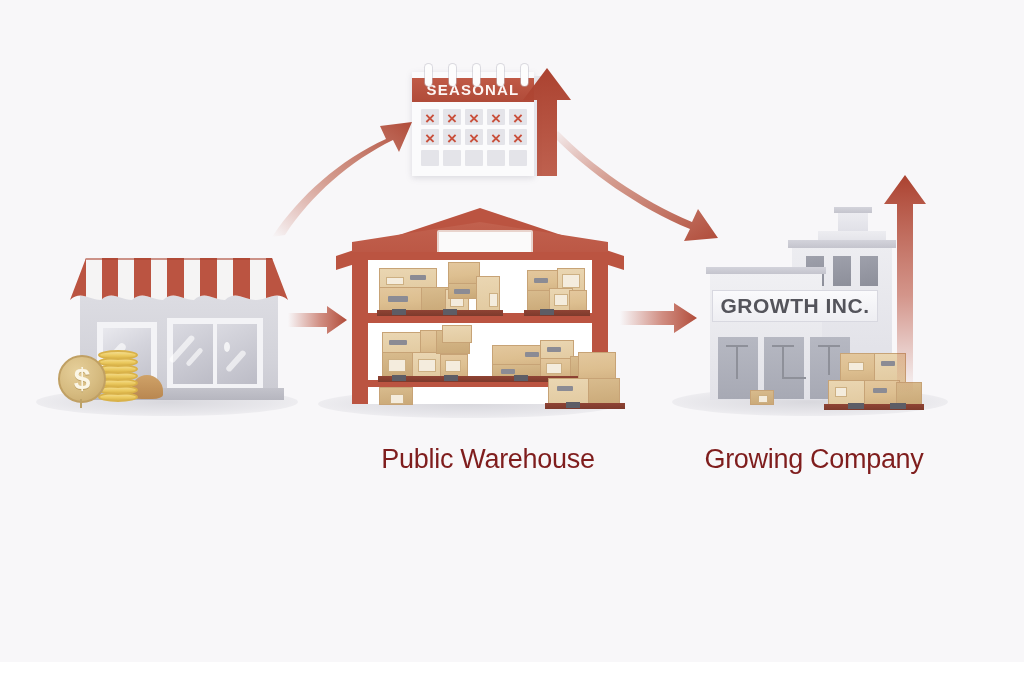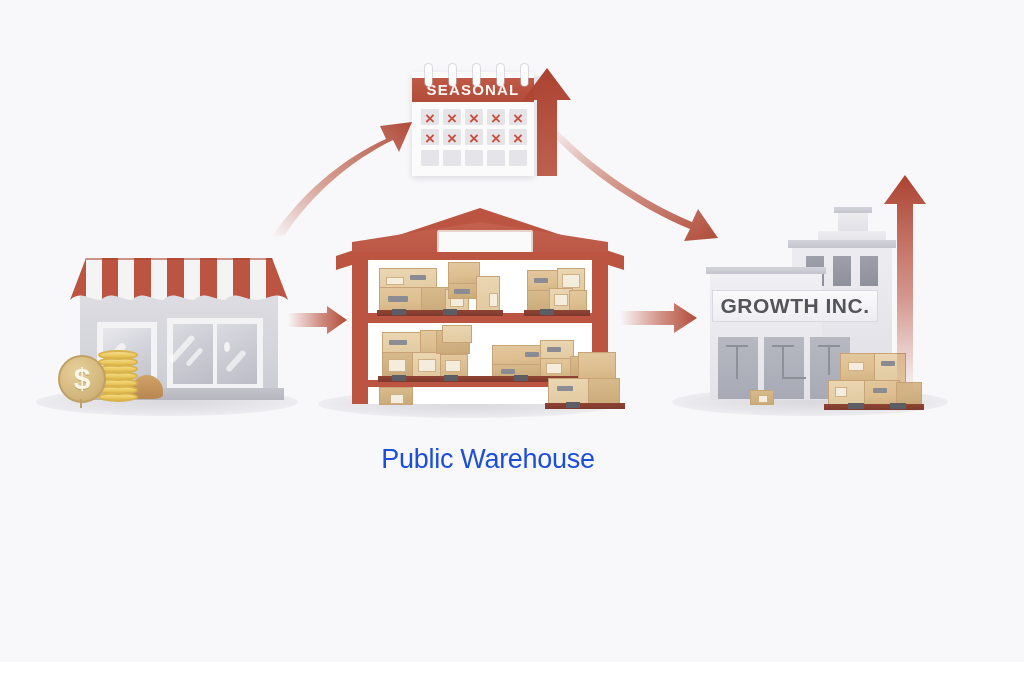--- a/index.html
+++ b/index.html
@@ -35,21 +35,21 @@
     background: radial-gradient(ellipse at 50% 50%, rgba(190,190,198,0.55) 0%, rgba(200,200,208,0.34) 55%, rgba(210,210,218,0.0) 100%);
   }
 
   
   .stage-label {
     position: absolute;
     text-align: center;
     font-family: "Liberation Sans", sans-serif;
     font-size: 27px;
     letter-spacing: -0.3px;
-    color: #1d4ed8;
+    color: #7f1d1d;
     white-space: nowrap;
   }
   .stage-label.strong { color: #5c5c62; font-weight: bold; }
 
   
   .shop-body {
     position: absolute;
     background: linear-gradient(180deg,#dcdce2 0%, #d3d3da 60%, #c9c9d1 100%);
   }
   .shop-base {
@@ -574,15 +574,18 @@
              C639,208 588,172 553,136 Z" fill="url(#gradCurveDown)"></path>
 
     <path d="M537,176 L537,100 L523,100 L547,68 L571,100 L557,100 L557,176 Z" fill="url(#gradVertShort)"></path>
 
     <path d="M897,394 L897,204 L884,204 L905,175 L926,204 L913,204 L913,394 Z" fill="url(#gradVertTall)"></path>
   </svg>
 
   <div class="stage-label" style="left:348px; top:444px; width:280px;">
     <span>Public Warehouse</span>
   </div>
+  <div class="stage-label" style="left:674px; top:444px; width:280px;">
+    <span>Growing Company</span>
+  </div>
 
 
 </div>
 
 </body></html>

